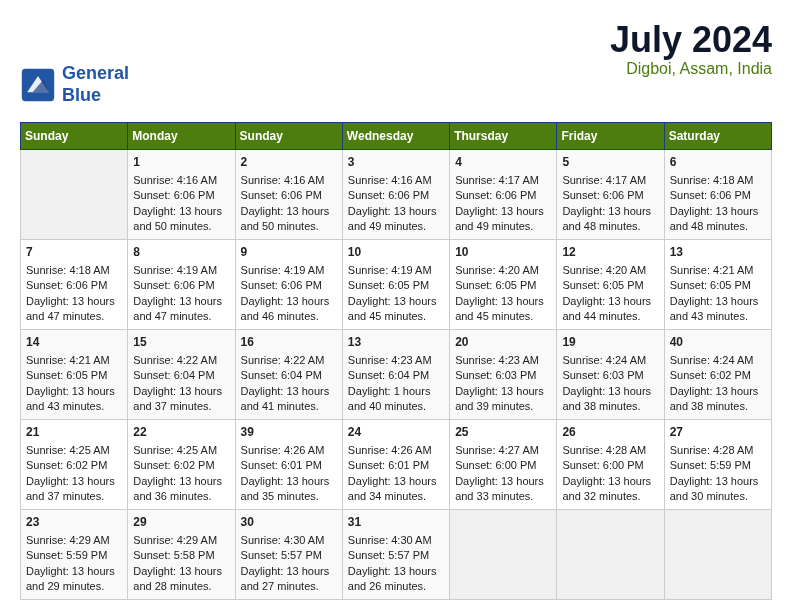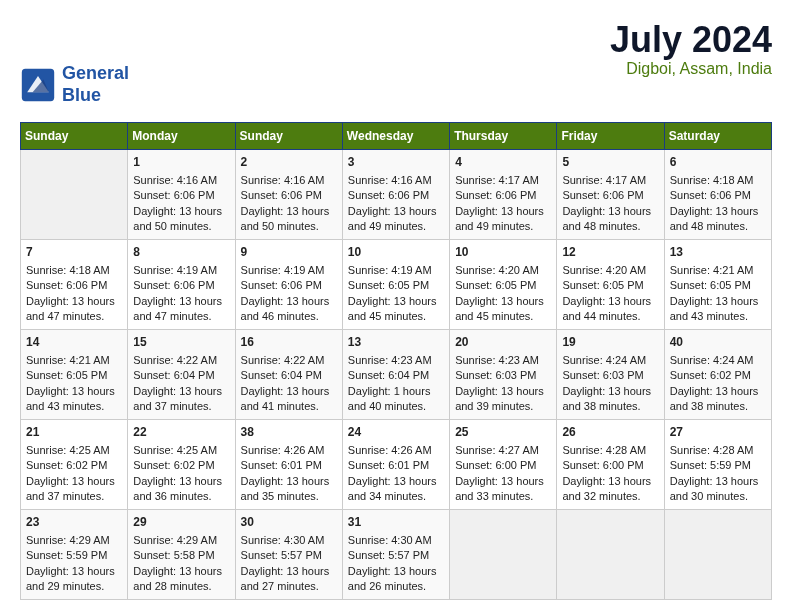--- a/index.html
+++ b/index.html
@@ -146,21 +146,21 @@
         <td><span class="day-number">15</span><span>Sunrise: 4:22 AM</span><br><span>Sunset: 6:04 PM</span><br><span>Daylight: 13 hours and 37 minutes.</span></td>
         <td><span class="day-number">16</span><span>Sunrise: 4:22 AM</span><br><span>Sunset: 6:04 PM</span><br><span>Daylight: 13 hours and 41 minutes.</span></td>
         <td><span class="day-number">13</span><span>Sunrise: 4:23 AM</span><br><span>Sunset: 6:04 PM</span><br><span>Daylight: 1 hours and 40 minutes.</span></td>
         <td><span class="day-number">20</span><span>Sunrise: 4:23 AM</span><br><span>Sunset: 6:03 PM</span><br><span>Daylight: 13 hours and 39 minutes.</span></td>
         <td><span class="day-number">19</span><span>Sunrise: 4:24 AM</span><br><span>Sunset: 6:03 PM</span><br><span>Daylight: 13 hours and 38 minutes.</span></td>
         <td><span class="day-number">40</span><span>Sunrise: 4:24 AM</span><br><span>Sunset: 6:02 PM</span><br><span>Daylight: 13 hours and 38 minutes.</span></td>
       </tr>
       <tr>
         <td><span class="day-number">21</span><span>Sunrise: 4:25 AM</span><br><span>Sunset: 6:02 PM</span><br><span>Daylight: 13 hours and 37 minutes.</span></td>
         <td><span class="day-number">22</span><span>Sunrise: 4:25 AM</span><br><span>Sunset: 6:02 PM</span><br><span>Daylight: 13 hours and 36 minutes.</span></td>
-        <td><span class="day-number">38</span><span>Sunrise: 4:26 AM</span><br><span>Sunset: 6:01 PM</span><br><span>Daylight: 13 hours and 35 minutes.</span></td>
+        <td><span class="day-number">39</span><span>Sunrise: 4:26 AM</span><br><span>Sunset: 6:01 PM</span><br><span>Daylight: 13 hours and 35 minutes.</span></td>
         <td><span class="day-number">24</span><span>Sunrise: 4:26 AM</span><br><span>Sunset: 6:01 PM</span><br><span>Daylight: 13 hours and 34 minutes.</span></td>
         <td><span class="day-number">25</span><span>Sunrise: 4:27 AM</span><br><span>Sunset: 6:00 PM</span><br><span>Daylight: 13 hours and 33 minutes.</span></td>
         <td><span class="day-number">26</span><span>Sunrise: 4:28 AM</span><br><span>Sunset: 6:00 PM</span><br><span>Daylight: 13 hours and 32 minutes.</span></td>
         <td><span class="day-number">27</span><span>Sunrise: 4:28 AM</span><br><span>Sunset: 5:59 PM</span><br><span>Daylight: 13 hours and 30 minutes.</span></td>
       </tr>
       <tr>
         <td><span class="day-number">23</span><span>Sunrise: 4:29 AM</span><br><span>Sunset: 5:59 PM</span><br><span>Daylight: 13 hours and 29 minutes.</span></td>
         <td><span class="day-number">29</span><span>Sunrise: 4:29 AM</span><br><span>Sunset: 5:58 PM</span><br><span>Daylight: 13 hours and 28 minutes.</span></td>
         <td><span class="day-number">30</span><span>Sunrise: 4:30 AM</span><br><span>Sunset: 5:57 PM</span><br><span>Daylight: 13 hours and 27 minutes.</span></td>
         <td><span class="day-number">31</span><span>Sunrise: 4:30 AM</span><br><span>Sunset: 5:57 PM</span><br><span>Daylight: 13 hours and 26 minutes.</span></td>

